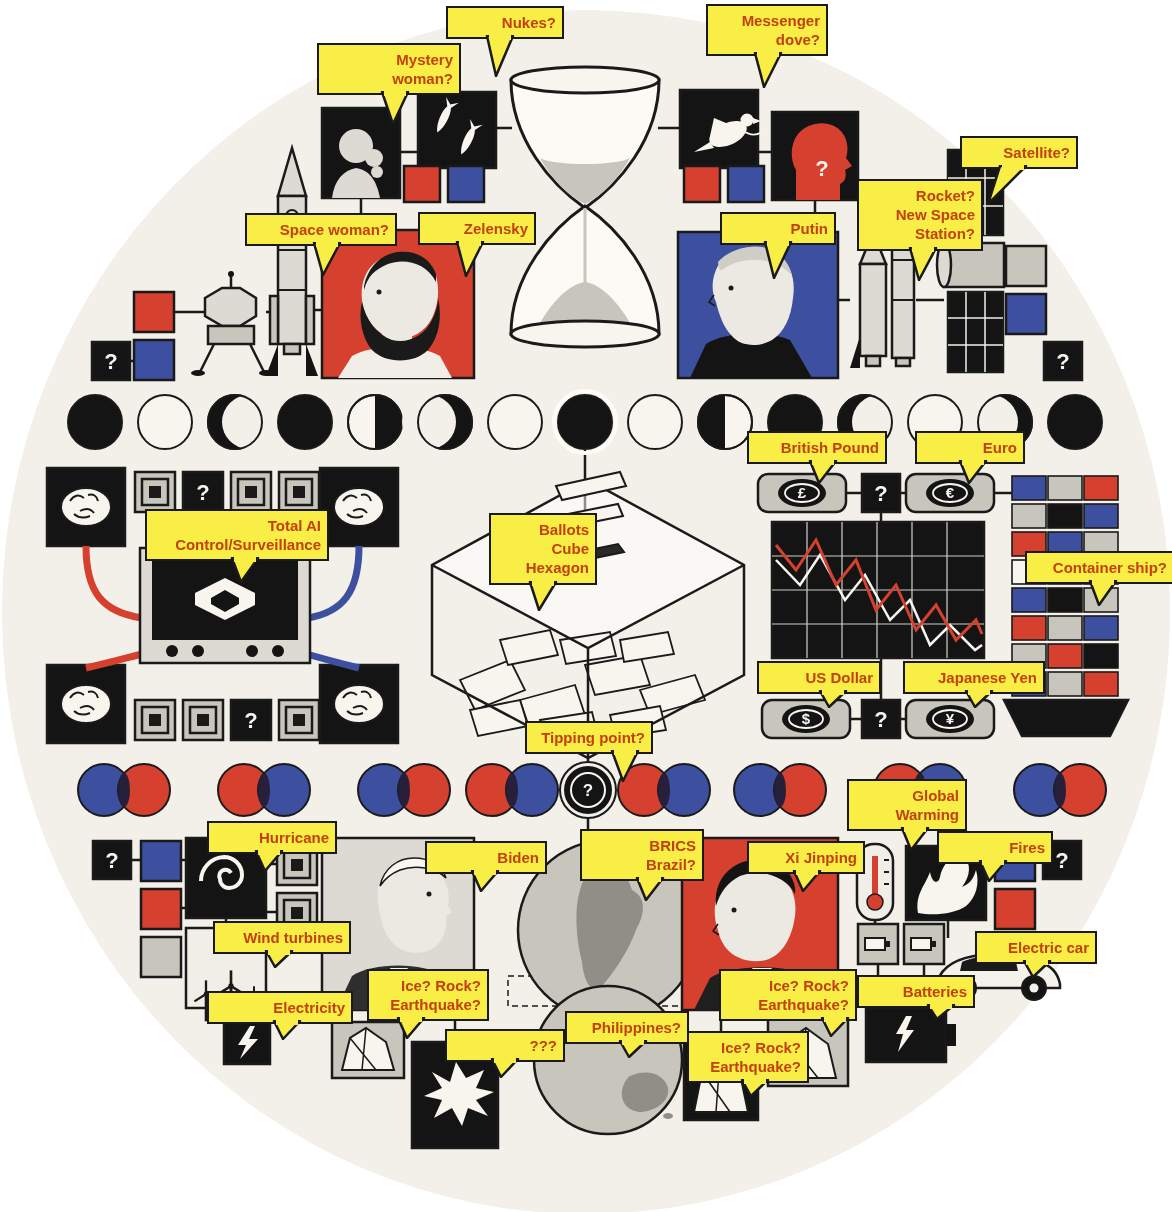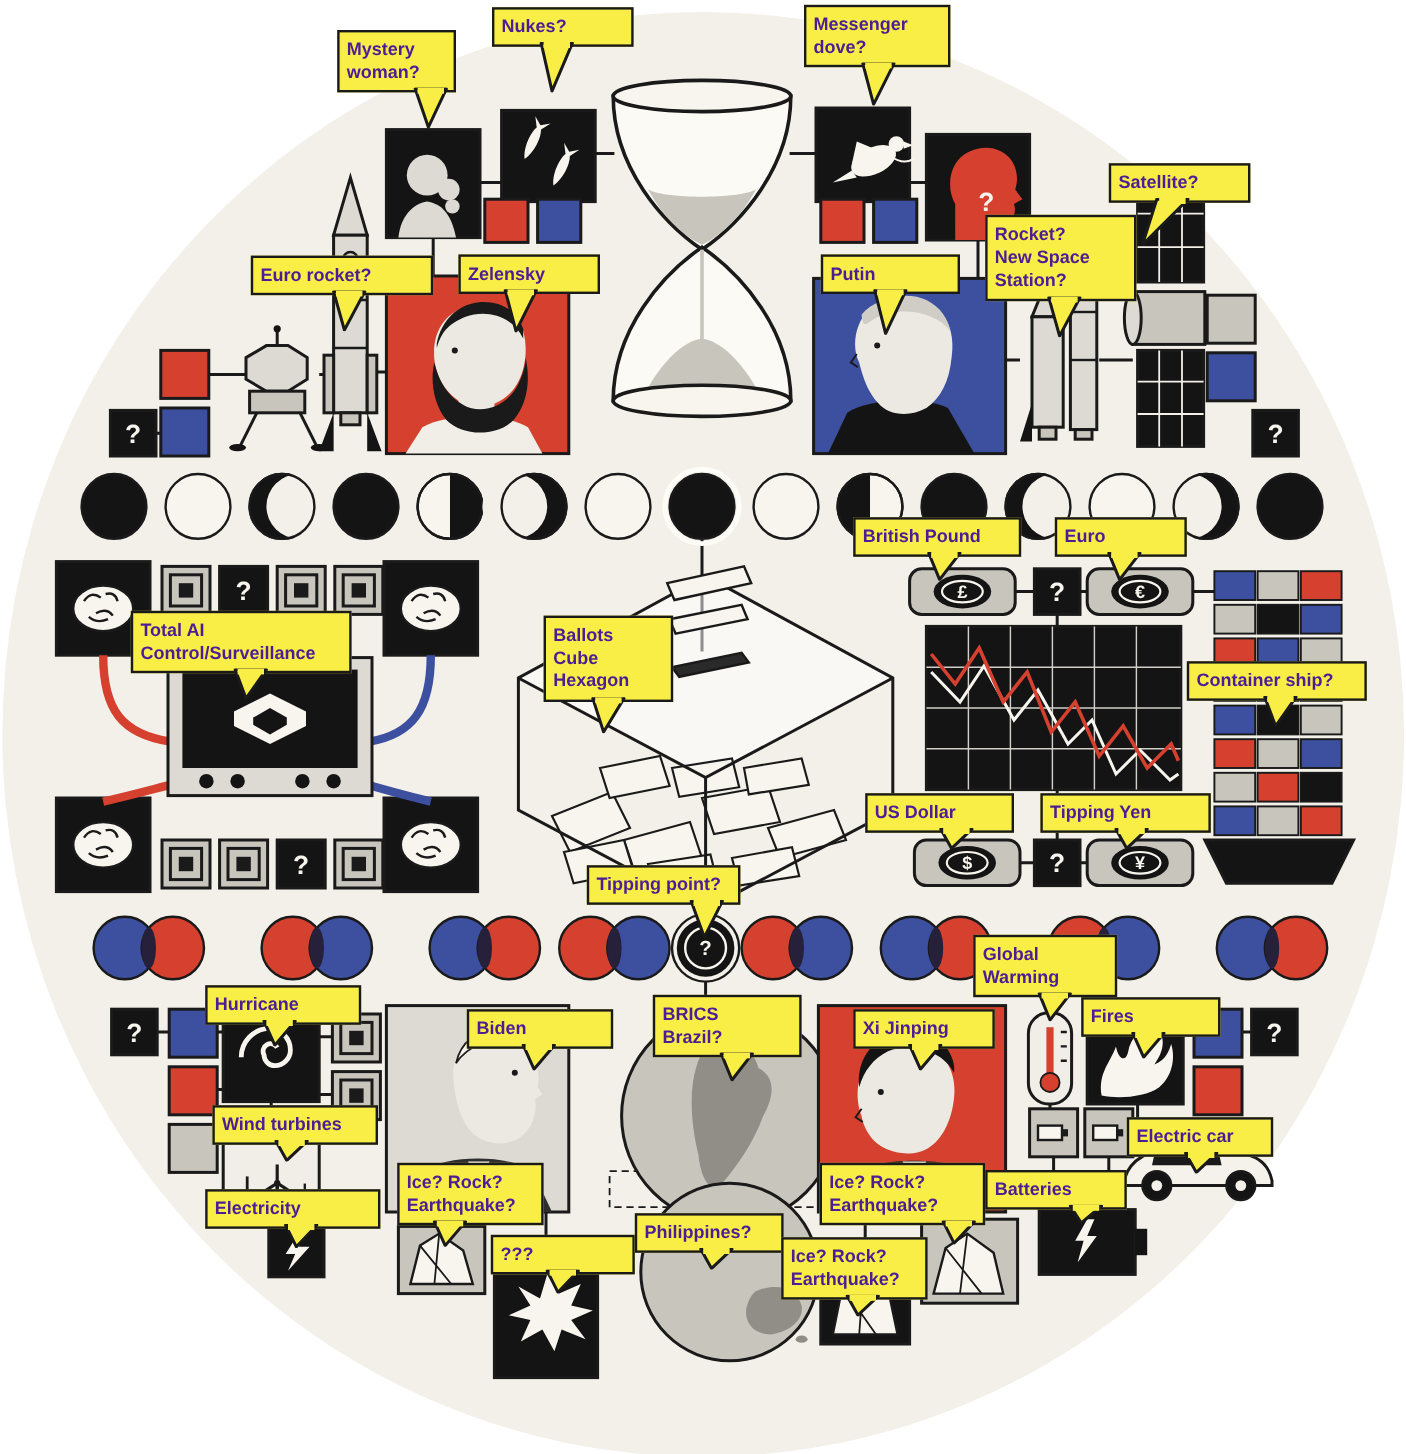--- a/index.html
+++ b/index.html
@@ -13,22 +13,22 @@
   .ln{stroke:var(--ink);stroke-width:2.5;fill:none;}
   .f-ink{fill:#141414;} .f-red{fill:var(--red);} .f-blue{fill:var(--blue);}
   .f-gray{fill:var(--gray);} .f-lgray{fill:var(--lgray);} .f-paper{fill:var(--paper);}
   .f-bg{fill:var(--bg);} .f-dgray{fill:var(--dgray);} .f-skin{fill:var(--skin);}
   .sq{stroke:var(--ink);stroke-width:2.5;}
   .qtext{fill:var(--paper);font:bold 22px "Liberation Sans",sans-serif;text-anchor:middle;}
   .qsmall{fill:var(--paper);font:bold 17px "Liberation Sans",sans-serif;text-anchor:middle;}
   .cur{fill:var(--paper);font:bold 15px "Liberation Sans",sans-serif;text-anchor:middle;}
   
   .co{position:absolute;z-index:10;background:var(--yellow);border:2.5px solid var(--ink);
-      padding:5px 6px;box-sizing:border-box;text-align:left;color:#4c1d95;
-      font:bold 15px/1.28 "Liberation Sans",sans-serif;}
+      padding:5px 6px;box-sizing:border-box;text-align:right;color:#c2410c;
+      font:bold 15px/1.28 "Liberation Sans",sans-serif;margin-left:36px;}
   .co .t{white-space:pre-line;}
   .tail{position:absolute;top:100%;margin-top:-2px;pointer-events:none;}
   .tail path{fill:var(--yellow);stroke:var(--ink);stroke-width:2.5;stroke-linejoin:round;}
   .tail rect{fill:var(--yellow);}
 </style>
 </head>
 <body>
 
 <div class="stage">
 
@@ -518,21 +518,21 @@
   </g>
 </svg>
 
 <div class="co" style="left:410px;top:6px;width:118px">
   <span class="t">Nukes?</span>
   <svg class="tail" style="left:34px" width="36" height="42">
         <path d="M5,1 L31,1 L14,41 Z"></path>
         <rect x="7" y="0" width="22" height="5"></rect>
       </svg>
 </div>
-<div class="co" style="left:281px;top:25px;width:99px">
+<div class="co" style="left:281px;top:43px;width:144px">
   <span class="t">Mystery
 woman?</span>
   <svg class="tail" style="left:58px" width="36" height="34">
         <path d="M5,1 L31,1 L16,33 Z"></path>
         <rect x="7" y="0" width="22" height="5"></rect>
       </svg>
 </div>
 <div class="co" style="left:670px;top:4px;width:122px">
   <span class="t">Messenger
 dove?</span>
@@ -542,21 +542,21 @@
       </svg>
 </div>
 <div class="co" style="left:924px;top:136px;width:118px">
   <span class="t">Satellite?</span>
   <svg class="tail" style="left:22px" width="44" height="40">
         <path d="M16,1 L42,1 L4,39 Z"></path>
         <rect x="18" y="0" width="22" height="5"></rect>
       </svg>
 </div>
 <div class="co" style="left:209px;top:213px;width:152px">
-  <span class="t">Euro rocket?</span>
+  <span class="t">Space woman?</span>
   <svg class="tail" style="left:62px" width="36" height="34">
         <path d="M5,1 L31,1 L14,33 Z"></path>
         <rect x="7" y="0" width="22" height="5"></rect>
       </svg>
 </div>
 <div class="co" style="left:382px;top:212px;width:118px">
   <span class="t">Zelensky</span>
   <svg class="tail" style="left:32px" width="36" height="36">
         <path d="M5,1 L31,1 L14,35 Z"></path>
         <rect x="7" y="0" width="22" height="5"></rect>
@@ -617,21 +617,21 @@
       </svg>
 </div>
 <div class="co" style="left:721px;top:661px;width:124px">
   <span class="t">US Dollar</span>
   <svg class="tail" style="left:56px" width="36" height="18">
         <path d="M5,1 L31,1 L14,17 Z"></path>
         <rect x="7" y="0" width="22" height="5"></rect>
       </svg>
 </div>
 <div class="co" style="left:867px;top:661px;width:142px">
-  <span class="t">Tipping Yen</span>
+  <span class="t">Japanese Yen</span>
   <svg class="tail" style="left:56px" width="36" height="18">
         <path d="M5,1 L31,1 L14,17 Z"></path>
         <rect x="7" y="0" width="22" height="5"></rect>
       </svg>
 </div>
 <div class="co" style="left:489px;top:721px;width:128px">
   <span class="t">Tipping point?</span>
   <svg class="tail" style="left:80px" width="36" height="32">
         <path d="M5,1 L31,1 L16,31 Z"></path>
         <rect x="7" y="0" width="22" height="5"></rect>

